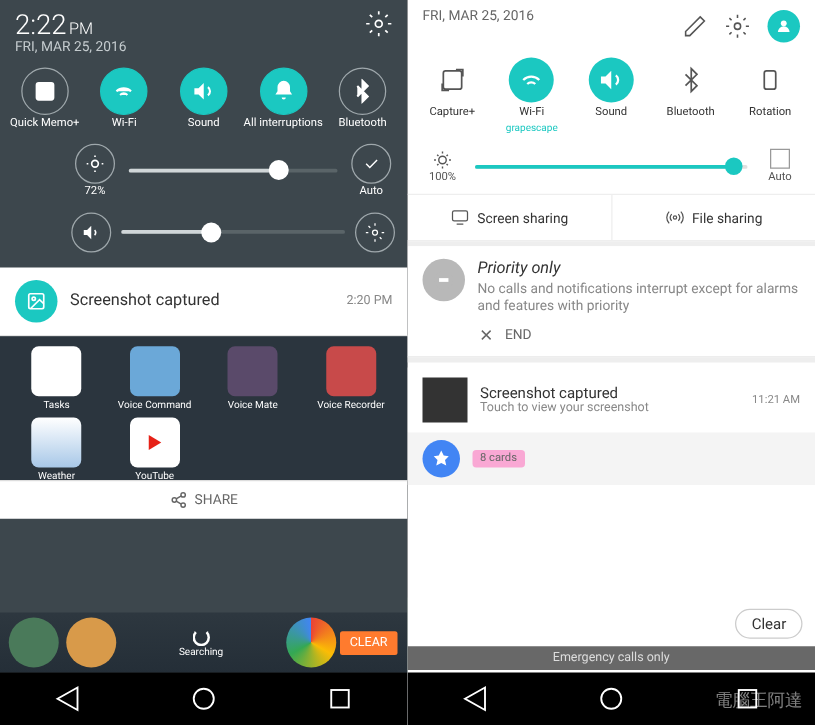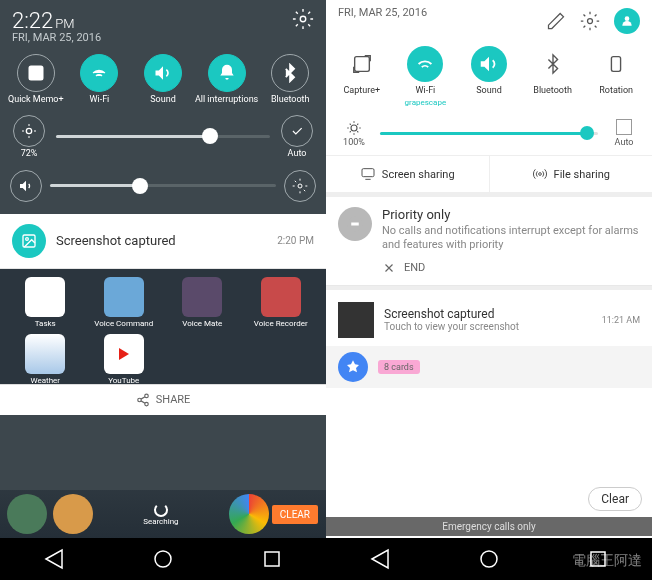--- a/index.html
+++ b/index.html
@@ -18,21 +18,21 @@
 
 
 .qtog-row { display: flex; padding: 6px 4px 4px; }
 .qtog { flex: 1; display: flex; flex-direction: column; align-items: center; gap: 3px; }
 .qtog-circ { width: 38px; height: 38px; border-radius: 50%; border: 1.5px solid #9fa8ac; display: flex; align-items: center; justify-content: center; }
 .qtog-circ.on { background: #1bc8c1; border-color: #1bc8c1; }
 .qtog-lbl { font-size: 9px; color: #fff; text-align: center; line-height: 1.1; }
 .qtog-ico { width: 20px; height: 20px; fill: #fff; }
 
 
-.slider-row { display: flex; align-items: center; padding: 6px 10px; gap: 8px; }
+.slider-row { display: flex; align-items: center; padding: 6px 10px; gap: 8px; margin-left: 47px; }
 .slider-ico-wrap { display: flex; flex-direction: column; align-items: center; width: 38px; }
 .slider-ico-circ { width: 32px; height: 32px; border-radius: 50%; border: 1.5px solid #9fa8ac; display: flex; align-items: center; justify-content: center; }
 .slider-sub { font-size: 9px; color: #fff; margin-top: 1px; }
 .slider-track { flex: 1; height: 3px; background: #5a6468; position: relative; border-radius: 2px; }
 .slider-fill { position: absolute; left: 0; top: 0; height: 100%; background: #d0d6d8; border-radius: 2px; }
 .slider-thumb { position: absolute; top: 50%; width: 16px; height: 16px; background: #fff; border-radius: 50%; transform: translate(-50%, -50%); }
 
 
 .notif-l { background: #fff; margin-top: 6px; padding: 10px 12px; display: flex; align-items: center; gap: 10px; border-bottom: 1px solid #e5e5e5; }
 .notif-ico-c { width: 34px; height: 34px; border-radius: 50%; background: #1bc8c1; display: flex; align-items: center; justify-content: center; }
@@ -83,21 +83,21 @@
 
 .share-section { display: flex; border-top: 1px solid #eee; border-bottom: 1px solid #eee; }
 .share-half { flex: 1; padding: 10px 6px; font-size: 11px; color: #333; display: flex; align-items: center; justify-content: center; gap: 6px; }
 .share-half:first-child { border-right: 1px solid #eee; }
 
 
 .notif-r { background: #fff; padding: 10px 12px; border-bottom: 1px solid #e8e8e8; }
 .notif-r-row { display: flex; gap: 10px; }
 .notif-r-ico-c { width: 34px; height: 34px; border-radius: 50%; background: #b8b8b8; display: flex; align-items: center; justify-content: center; flex-shrink: 0; }
 .notif-r-body { flex: 1; }
-.notif-r-title { font-size: 13px; color: #333; }
+.notif-r-title { font-size: 13px; color: #333; font-style: italic; }
 .notif-r-text { font-size: 11px; color: #888; line-height: 1.3; margin-top: 2px; }
 .notif-r-end { display: flex; align-items: center; gap: 8px; margin-top: 8px; padding-left: 44px; font-size: 11px; color: #666; }
 
 .notif-r2 { background: #fff; padding: 8px 12px; display: flex; gap: 10px; align-items: center; margin-top: 4px; }
 .notif-r2-thumb { width: 36px; height: 36px; background: #333; flex-shrink: 0; }
 .notif-r2-body { flex: 1; }
 .notif-r2-title { font-size: 12px; color: #333; }
 .notif-r2-sub { font-size: 10px; color: #888; }
 .notif-r2-time { font-size: 9px; color: #888; }
 

